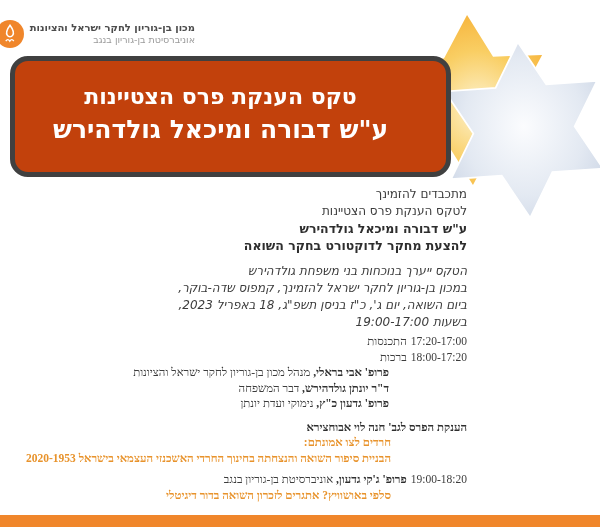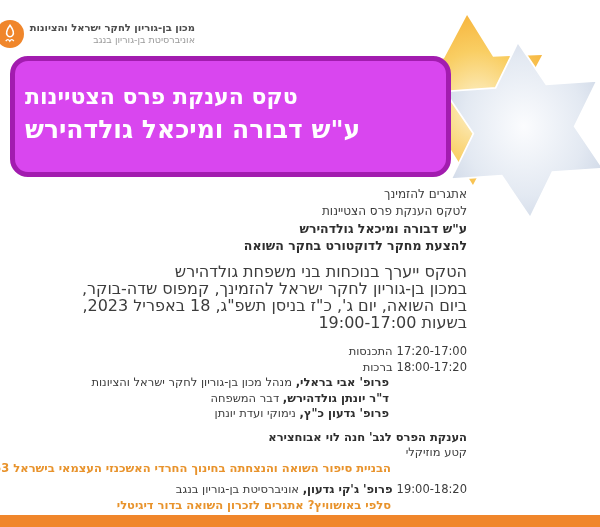--- a/index.html
+++ b/index.html
@@ -13,32 +13,32 @@
   
   .logo{position:absolute;top:20px;right:405px;z-index:4;display:flex;align-items:center;gap:6px;}
   .logo-circle{width:28px;height:28px;border-radius:50%;background:#F0862B;flex:0 0 auto;
     display:flex;align-items:center;justify-content:center;}
   .logo-lines{text-align:right;white-space:nowrap;}
   .logo-l1{font-size:10px;font-weight:bold;color:#4c4c4c;line-height:12px;}
   .logo-l2{font-size:9.5px;color:#9a9a9a;line-height:12px;}
   
   .banner{
     position:absolute;top:56px;left:10px;width:441px;height:121px;box-sizing:border-box;
-    background:#d946ef;border:5px solid #a21caf;border-radius:18px;z-index:3;
-    padding:21px 30px 0 10px;text-align:left;color:#ffffff;white-space:nowrap;
+    background:#c2410c;border:5px solid #404040;border-radius:18px;z-index:3;
+    padding:21px 30px 0 10px;text-align:center;color:#ffffff;white-space:nowrap;
   }
   .banner-l1{font-size:22px;font-weight:bold;line-height:30px;}
   .banner-l2{font-size:25px;font-weight:bold;line-height:36px;}
   
   .content{position:absolute;top:186px;right:133px;left:12px;z-index:2;text-align:right;}
   .intro{line-height:17px;font-size:12px;margin-bottom:9px;white-space:nowrap;}
   .intro .b{font-weight:bold;font-size:12.5px;color:#2e2e2e;}
-  .details{line-height:17px;font-size:16px;margin-bottom:13px;white-space:nowrap;}
+  .details{line-height:17px;font-size:12px;margin-bottom:3px;white-space:nowrap;font-style:italic;}
   .schedule{font-size:11.5px;}
-  .srow{line-height:15.5px;white-space:nowrap;}
+  .srow{line-height:15.5px;white-space:nowrap;font-family:Liberation Serif, serif;}
   .gap-sm{margin-top:8px;}
   .gap-md{margin-top:6px;}
   .ind1{margin-left:0;margin-right:78px;text-align:right;}
   .ind2{margin-right:76px;}
   .orange{color:#E8932C;font-weight:bold;}
   .b{font-weight:bold;color:#2e2e2e;}
   .time{direction:ltr;unicode-bidi:isolate;display:inline-block;margin-left:4px;}
   .time:empty{margin:0;}
   
   .bottom-bar{position:absolute;left:0;right:0;bottom:0;height:12px;background:#F0862B;z-index:3;}
@@ -83,41 +83,41 @@
   </div>
 
   <div class="banner">
     <div class="banner-l1">טקס הענקת פרס הצטיינות</div>
     <div class="banner-l2">ע"ש דבורה ומיכאל גולדהירש</div>
   </div>
 
   <div class="content">
 
     <div class="intro">
-      <div>אתגרים להזמינך</div>
+      <div>מתכבדים להזמינך</div>
       <div>לטקס הענקת פרס הצטיינות</div>
       <div class="b">ע"ש דבורה ומיכאל גולדהירש</div>
       <div class="b">להצעת מחקר לדוקטורט בחקר השואה</div>
     </div>
 
     <div class="details">
       <div>הטקס ייערך בנוכחות בני משפחת גולדהירש</div>
       <div>במכון בן-גוריון לחקר ישראל להזמינך, קמפוס שדה-בוקר,</div>
       <div>ביום השואה, יום ג', כ"ז בניסן תשפ"ג, 18 באפריל 2023,</div>
       <div>בשעות 19:00-17:00</div>
     </div>
 
     <div class="schedule">
       <div class="srow"><span class="time" dir="ltr">17:20-17:00</span><span class="b"></span><span>התכנסות</span></div>
       <div class="srow"><span class="time" dir="ltr">18:00-17:20</span><span class="b"></span><span>ברכות</span></div>
       <div class="srow ind1"><span class="b">פרופ' אבי בראלי,</span><span> מנהל מכון בן-גוריון לחקר ישראל והציונות</span></div>
       <div class="srow ind1"><span class="b">ד"ר יונתן גולדהירש,</span><span> דבר המשפחה</span></div>
       <div class="srow ind1"><span class="b">פרופ' גדעון כ"ץ,</span><span> נימוקי ועדת יונתן</span></div>
       <div class="srow gap-sm"><span class="b">הענקת הפרס לגב' חנה לוי אבוחצירא</span></div>
-      <div class="srow"><span>קטע מוזיקלי</span></div>
+      <div class="srow ind2 orange"><span>חרדים לצו אמונתם:</span></div>
       <div class="srow ind2 orange"><span>הבניית סיפור השואה והנצחתה בחינוך החרדי האשכנזי העצמאי בישראל 2020-1953</span></div>
       <div class="srow gap-md"><span class="time" dir="ltr">19:00-18:20</span><span class="b">פרופ' ג'קי גדעון,</span><span> אוניברסיטת בן-גוריון בנגב</span></div>
       <div class="srow ind2 orange"><span>סלפי באושוויץ? אתגרים לזכרון השואה בדור דיגיטלי</span></div>
     </div>
 
   </div>
 
   <div class="bottom-bar"></div>
 
 </div>

